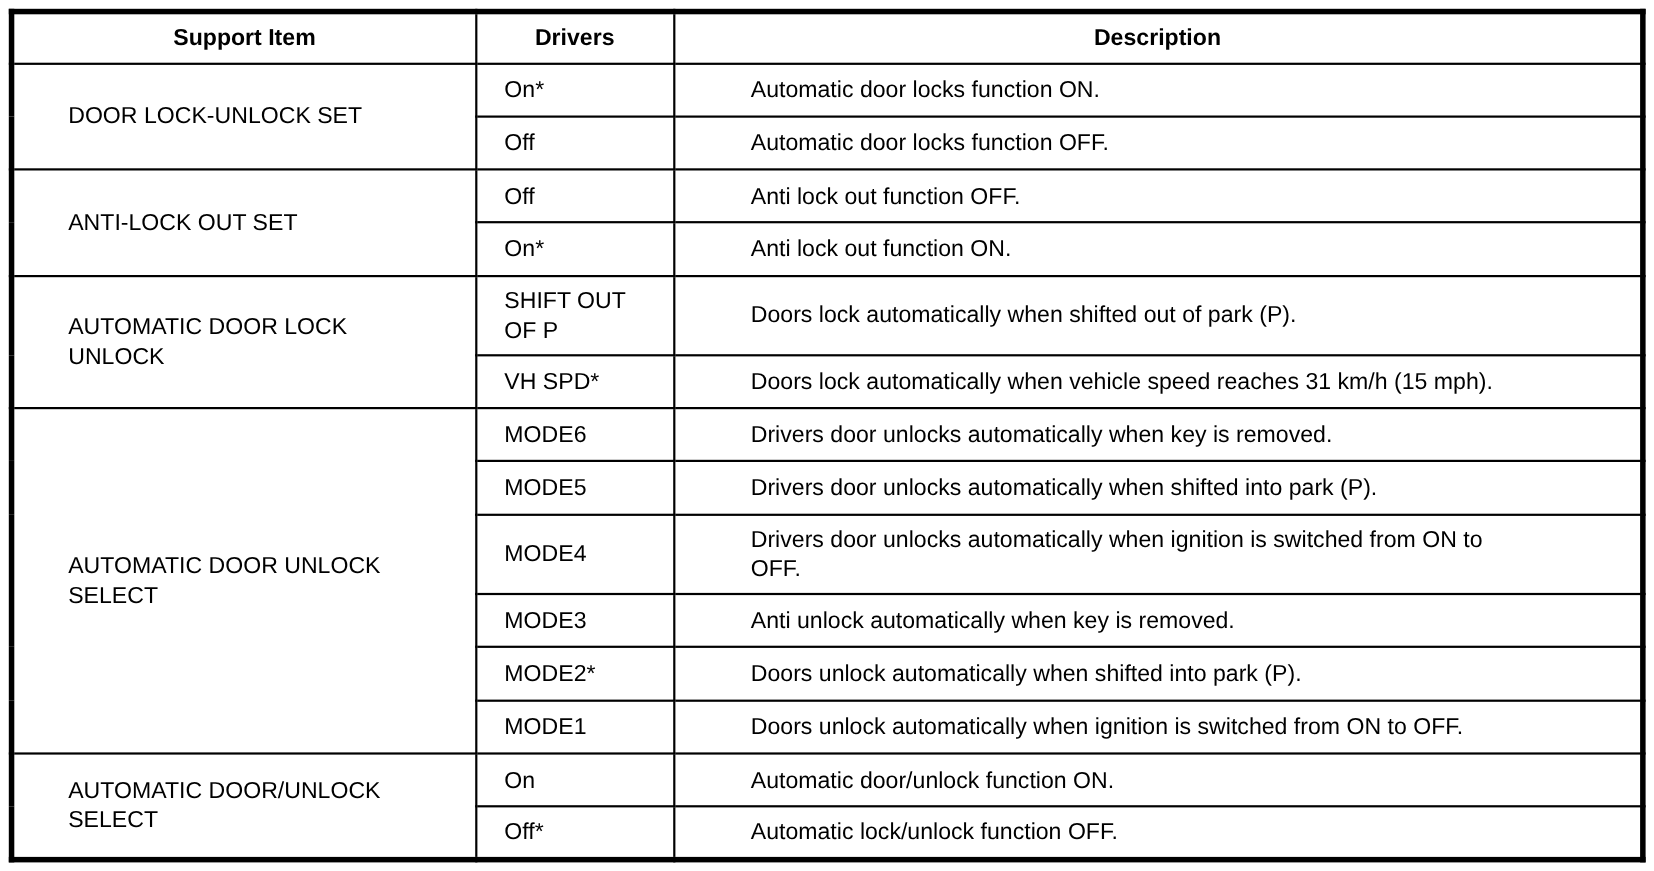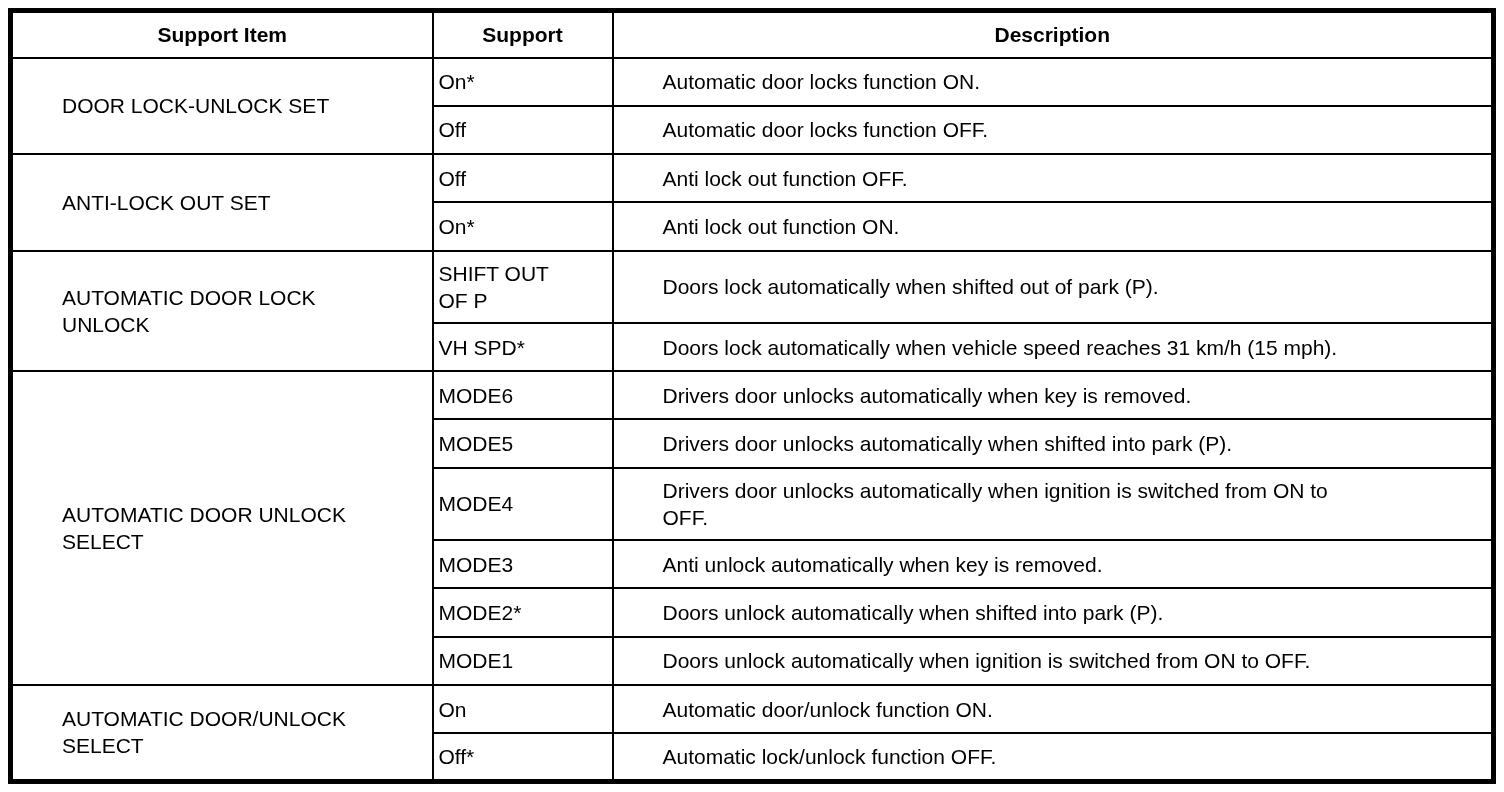--- a/index.html
+++ b/index.html
@@ -30,21 +30,21 @@
   }
   col.c-item    { width: 422px; }
   col.c-setting { width: 180px; }
   col.c-desc    { width: auto; }
   th, td {
     box-sizing: border-box;
     border: 2px solid #000000;
     vertical-align: middle;
     font-size: 21px;
     line-height: 27px;
-    padding: 8px 5px;
+    padding: 8px 25px;
     overflow: hidden;
   }
   th {
     font-weight: bold;
     text-align: center;
     height: 47px;
     padding: 6px 4px;
   }
   td { height: 48px; }
   td.item { padding-left: 4px; }
@@ -62,21 +62,21 @@
       <col class="c-item">
       <col class="c-setting">
       <col class="c-desc">
     </colgroup>
     <thead>
       <tr>
         <th>
             <span class="inner">Support Item</span>
           </th>
         <th>
-            <span class="inner">Support</span>
+            <span class="inner">Drivers</span>
           </th>
         <th>
             <span class="inner">Description</span>
           </th>
       </tr>
     </thead>
     <tbody>
 
       <tr>
         <td class="item" rowspan="2">

